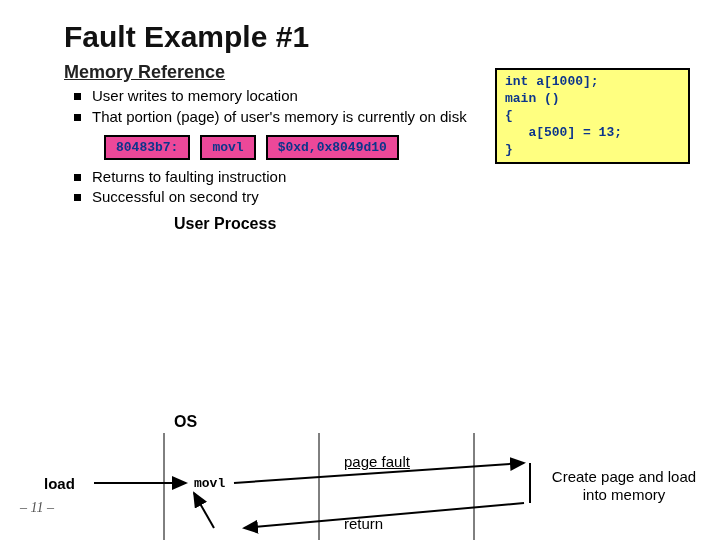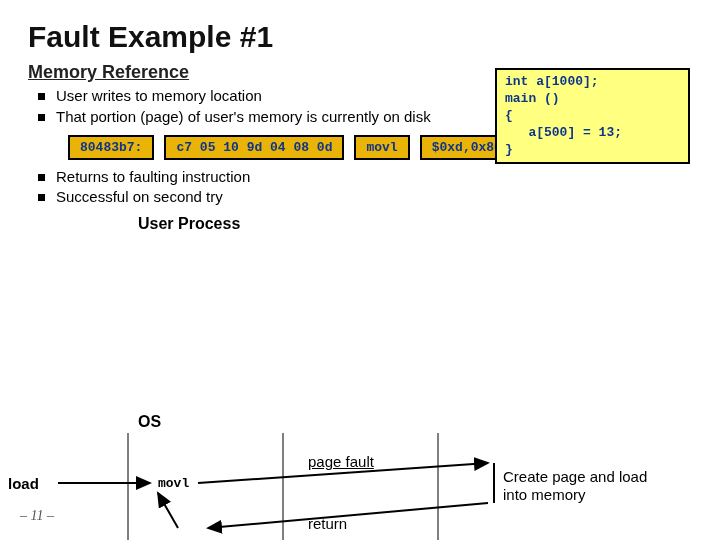--- a/index.html
+++ b/index.html
@@ -7,24 +7,25 @@
     padding: 0;
     width: 720px;
     height: 540px;
     background: #fff;
     font-family: "Comic Sans MS", cursive, sans-serif;
     color: #000;
     position: relative;
     overflow: hidden;
   }
   .slide {
-    padding: 20px 40px 10px 28px;
+    padding: 20px 40px 10px 40px;
     position: relative;
     height: 100%;
     box-sizing: border-box;
+    margin-left: 24px;
   }
   .title {
     font-size: 30px;
     font-weight: bold;
     color: #111;
     margin-bottom: 8px;
   }
   .subhead {
     font-size: 18px;
     font-weight: bold;
@@ -68,21 +69,21 @@
     white-space: pre;
     color: #0c358c;
   }
   .disasm-row {
     display: flex;
     gap: 10px;
     margin: 6px 0 8px 40px;
   }
   .disasm-cell {
     border: 2px solid #000;
-    background: #eab308;
+    background: #ec4899;
     padding: 3px 10px;
     font-family: "Courier New", monospace;
     font-size: 13px;
     font-weight: bold;
     color: #0c358c;
     white-space: nowrap;
   }
   .proc-labels {
     display: flex;
     margin-left: 110px;
@@ -100,29 +101,30 @@
   .evlabel {
     position: absolute;
     font-size: 15px;
     font-weight: bold;
   }
   .note {
     position: absolute;
     font-size: 15px;
     line-height: 1.2;
     width: 170px;
+    text-align: center;
   }
   .mono {
     font-family: "Courier New", monospace;
     font-weight: bold;
     font-size: 13px;
   }
   .slidenum {
     position: absolute;
-    bottom: 16px;
+    bottom: 24px;
     left: 20px;
     font-size: 14px;
     color: #555;
     font-family: Georgia, serif;
     font-style: italic;
   }
   svg.arrows {
     position: absolute;
     left: 0;
     top: 0;
@@ -142,21 +144,20 @@
   </ul>
 
   <div class="codebox">int a[1000];
 main ()
 {
    a[500] = 13;
 }</div>
 
   <div class="disasm-row">
     <div class="disasm-cell">80483b7:</div>
-    <div class="disasm-cell">c7 05 10 9d 04 08 0d</div>
     <div class="disasm-cell">movl</div>
     <div class="disasm-cell">$0xd,0x8049d10</div>
   </div>
 
   <ul class="bullets">
     <li>Returns to faulting instruction</li>
     <li>Successful on second try</li>
   </ul>
 
   <div class="proc-labels">

